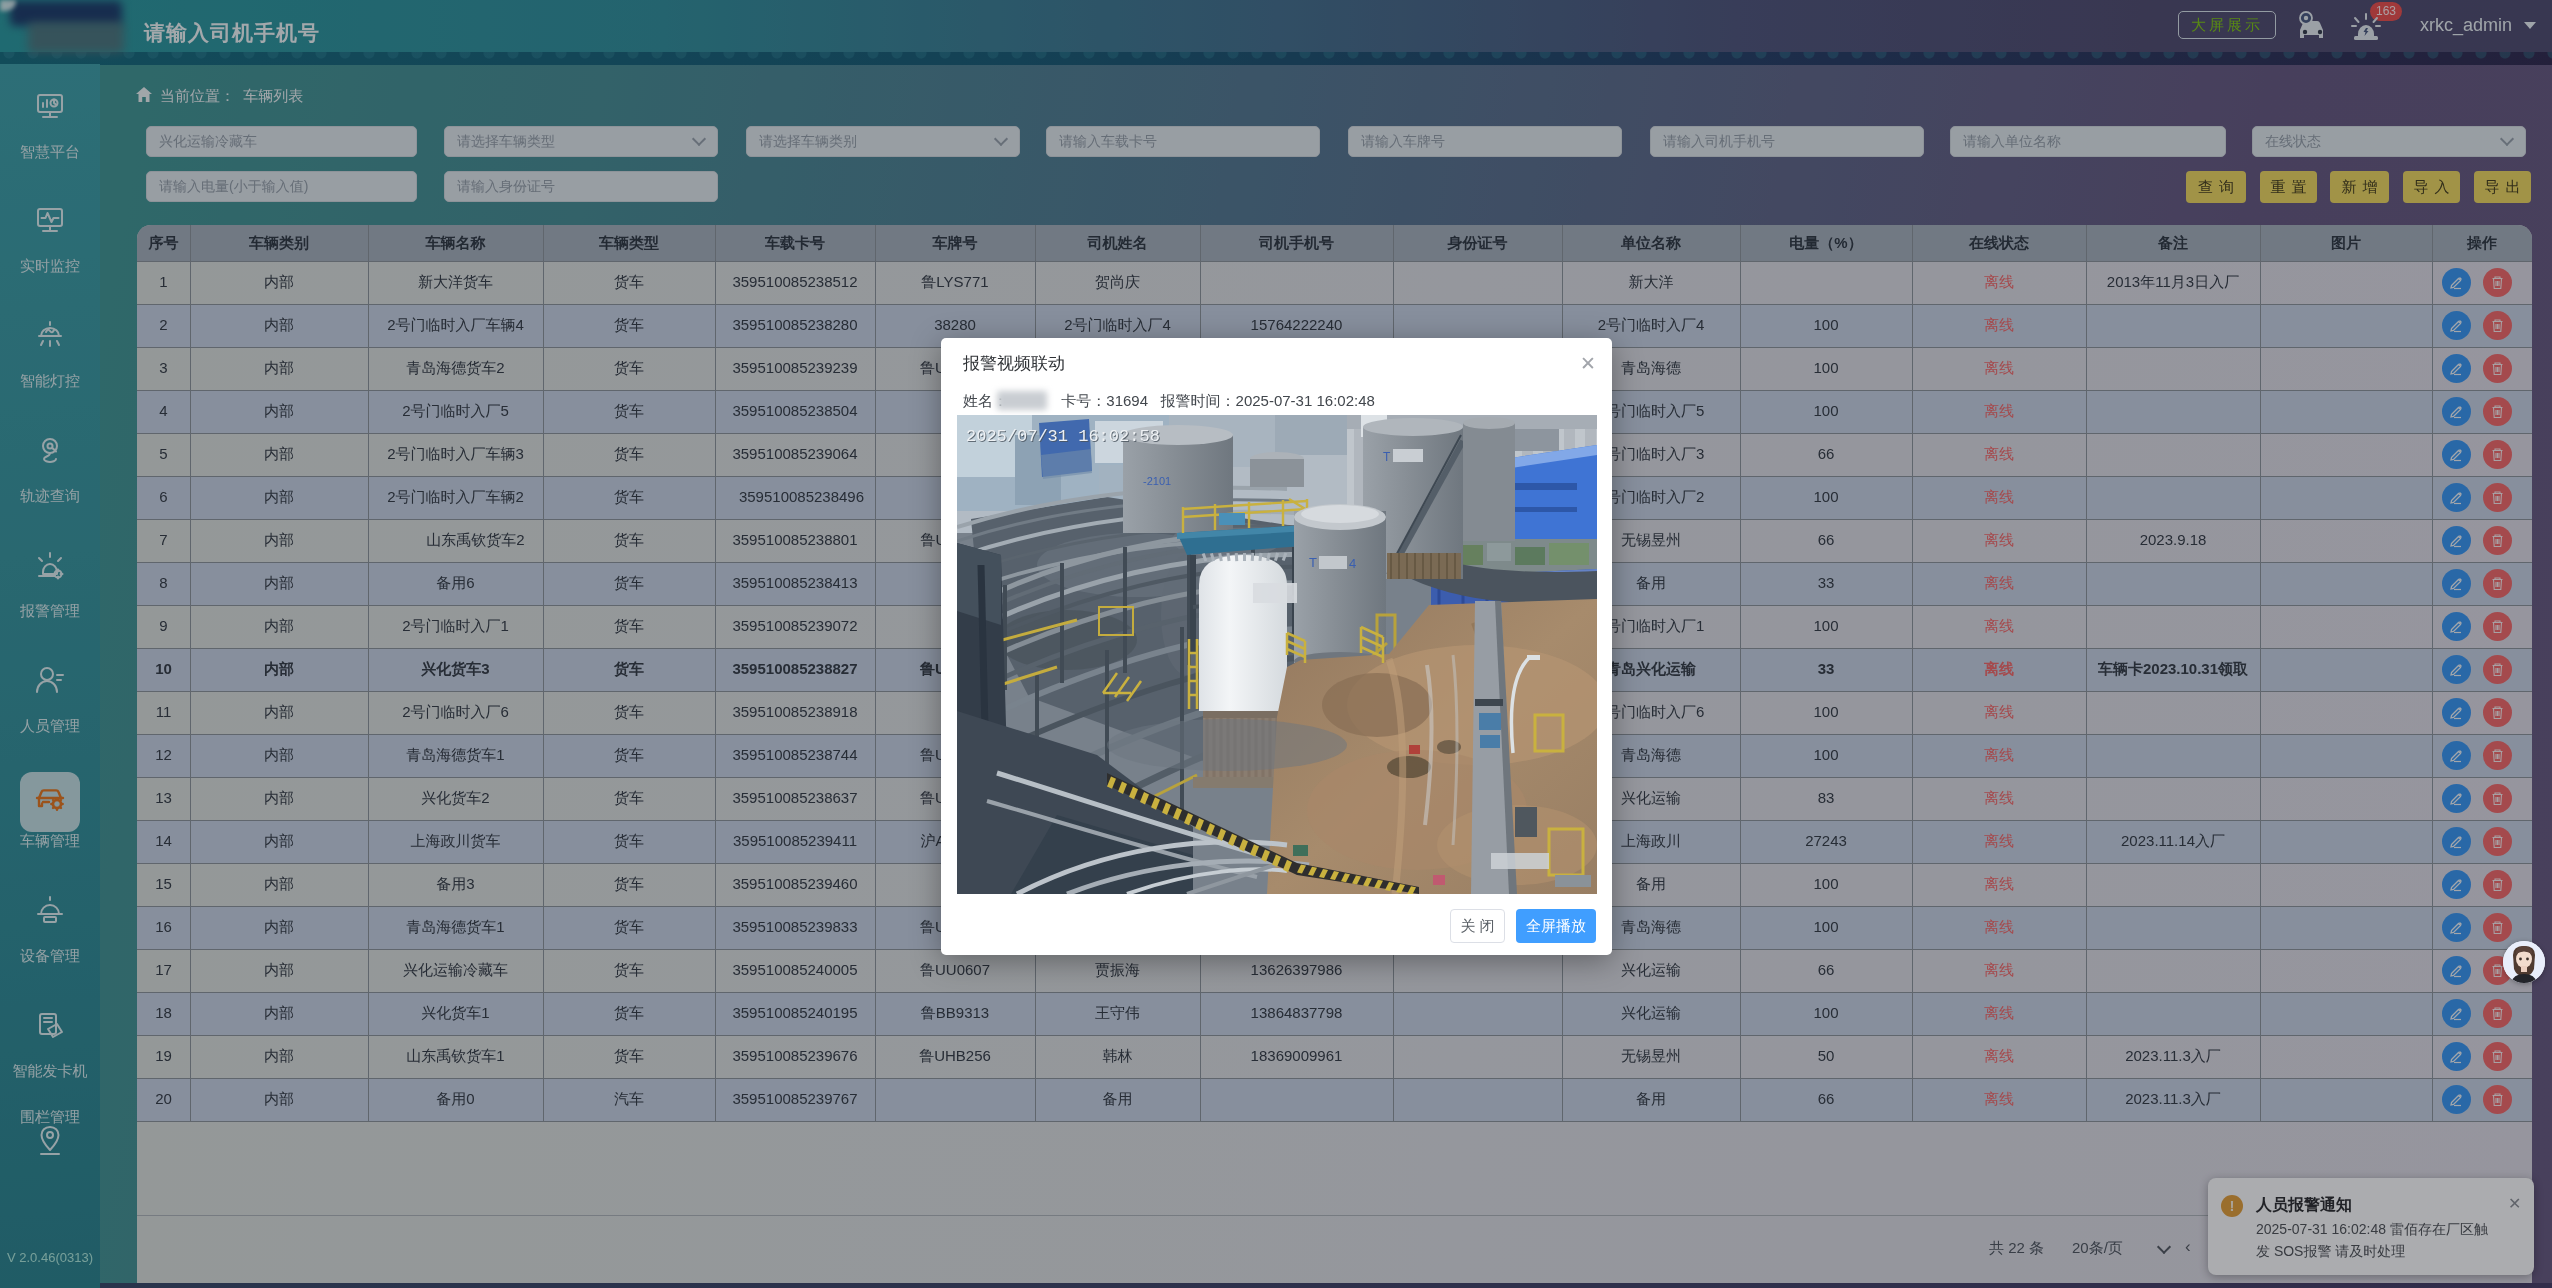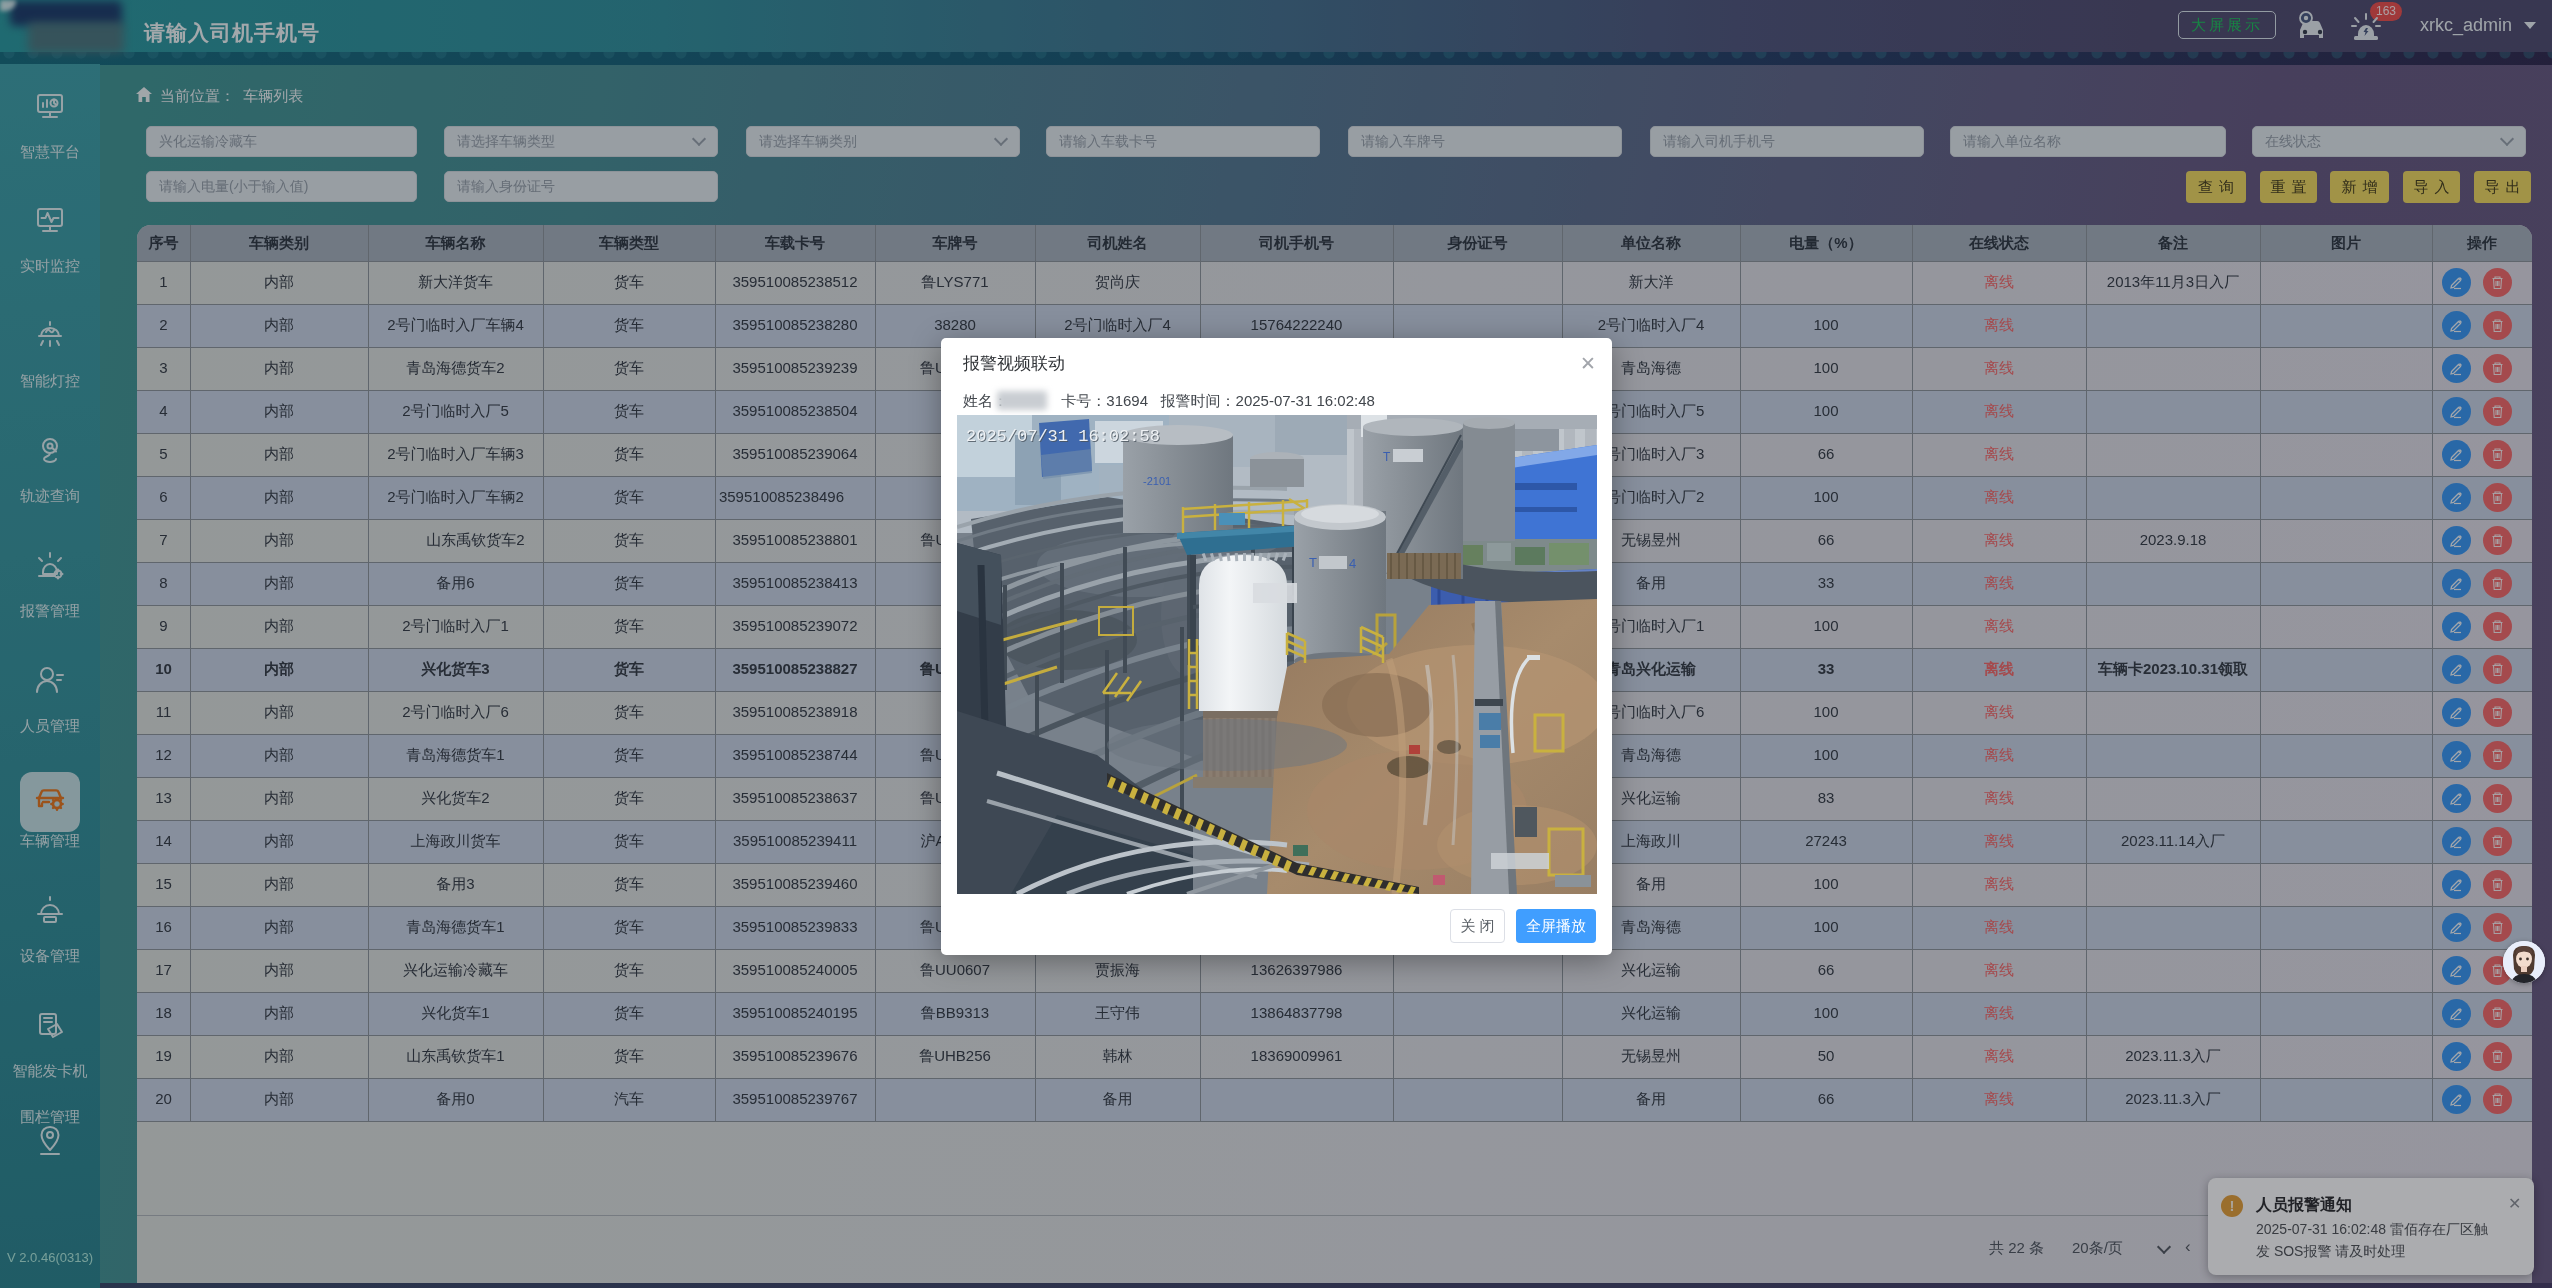--- a/index.html
+++ b/index.html
@@ -16,21 +16,21 @@
 
 #header{top:0;left:0;width:2552px;height:52px;
  background:linear-gradient(90deg,#2e9da2 0%,#35929e 26%,#487390 50%,#53597e 68%,#545073 84%,#535072 100%);}
 #wave{top:52px;left:0;width:2552px;height:13px;
  background:radial-gradient(circle 6px at 9px 1px,rgba(62,150,165,.32) 5px,transparent 6px),linear-gradient(90deg,#1a6f80 0%,#1d5f78 40%,#2a4168 70%,#352e52 100%);background-size:24px 13px,100% 100%;}
 #logoblob{top:1px;left:10px;width:112px;height:25px;border-radius:5px;background:#21406e;filter:blur(4px);}
 #logoblob3{top:0;left:0;width:16px;height:11px;border-radius:0 0 10px 0;background:rgba(240,250,250,.85);filter:blur(2px);}
 #logoblob2{top:22px;left:28px;width:96px;height:31px;border-radius:4px;background:#56757c;filter:blur(5px);opacity:.85;}
 #title{top:19px;left:144px;color:#f4fafa;font-size:21px;font-weight:bold;letter-spacing:1px;}
 #bigscreen{top:11px;left:2178px;width:98px;height:28px;border:1px solid #dce6ec;border-radius:5px;
- color:#22c55e;font-size:15px;text-align:center;line-height:26px;letter-spacing:3px;}
+ color:#84cc16;font-size:15px;text-align:center;line-height:26px;letter-spacing:3px;}
 #badge{top:2px;left:2370px;width:32px;height:19px;background:#ef5350;border-radius:10px;color:#ffecec;
  font-size:12px;text-align:center;line-height:19px;}
 #uname{top:15px;left:2420px;color:#eef4f7;font-size:18px;}
 #caret{top:22px;left:2524px;width:0;height:0;border-left:6px solid transparent;border-right:6px solid transparent;border-top:7px solid #eef4f7;}
 
 
 #sidebar{top:64px;left:0;width:100px;height:1224px;
  background:linear-gradient(175deg,#42a3ab 0%,#3c99a1 40%,#35909a 70%,#2f8791 100%);}
 .mitem{position:absolute;left:0;width:100px;text-align:center;color:#dceeef;font-size:15px;}
 #activebox{top:772px;left:20px;width:60px;height:60px;border-radius:12px;background:rgba(238,248,250,.78);}
@@ -345,21 +345,21 @@
           <svg width="15" height="15" viewBox="0 0 15 15" style="position:absolute;left:7px;top:7px">
             <path d="M2.5 3.5 h10 M5 3.5 v-1.5 h5 v1.5 M3.5 3.5 l0.7 10 h6.6 l0.7 -10 M6 6 v5 M7.5 6 v5 M9 6 v5" stroke="#fbeeee" stroke-width="1.1" fill="none"></path>
           </svg>
         </div>
 </div>
 <div class="row even" style="top:251px;">
 <div class="cell" style="left:0px;width:53px;">6</div>
 <div class="cell" style="left:53px;width:178px;">内部</div>
 <div class="cell" style="left:231px;width:175px;">2号门临时入厂车辆2</div>
 <div class="cell" style="left:406px;width:172px;">货车</div>
-<div class="cell" style="left:554px;width:160px;padding-left:21px;">359510085238496</div>
+<div class="cell" style="left:574px;width:160px;padding-left:21px;">359510085238496</div>
 <div class="cell" style="left:898px;width:165px;">2号门临时入厂2</div>
 <div class="cell" style="left:1425px;width:178px;">2号门临时入厂2</div>
 <div class="cell" style="left:1603px;width:172px;">100</div>
 <div class="cell offline" style="left:1775px;width:174px;">离线</div>
 <div class="opbtn edit" style="left:2305px;">
           <svg width="15" height="15" viewBox="0 0 15 15" style="position:absolute;left:7px;top:7px">
             <path d="M2.5 10.5 L9.5 3.5 L11.5 5.5 L4.5 12.5 L2 13 Z M10.5 2.5 L12.5 4.5" stroke="#f2f6fa" stroke-width="1.3" fill="none"></path>
             <path d="M5 13.5 h7" stroke="#f2f6fa" stroke-width="1.2"></path>
           </svg>
         </div>

